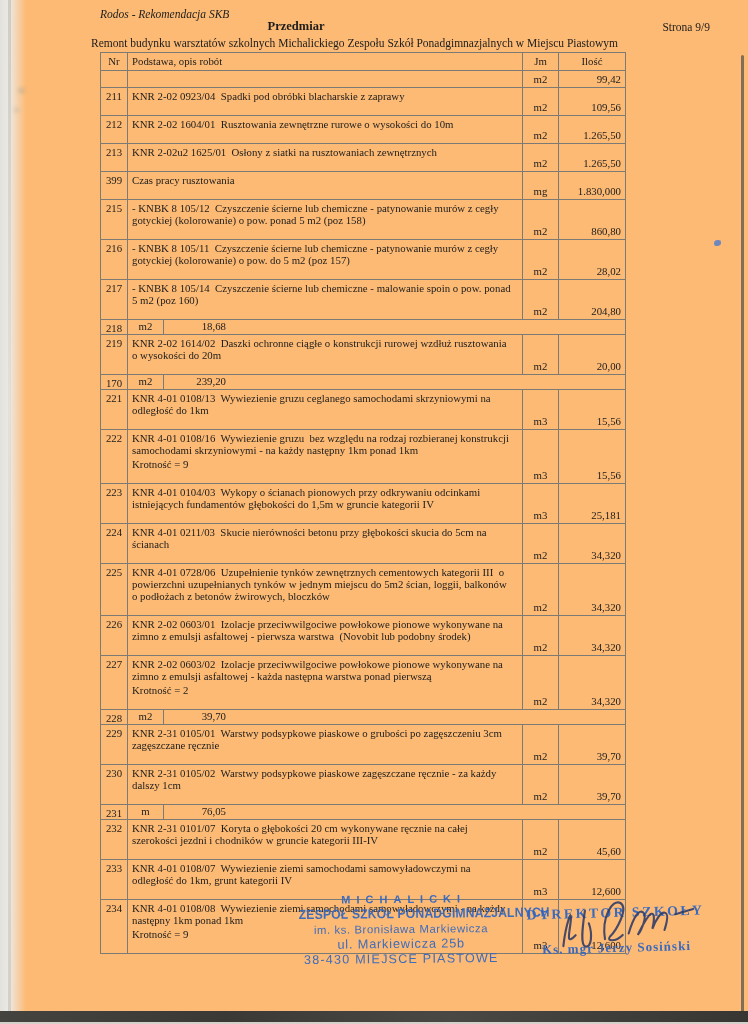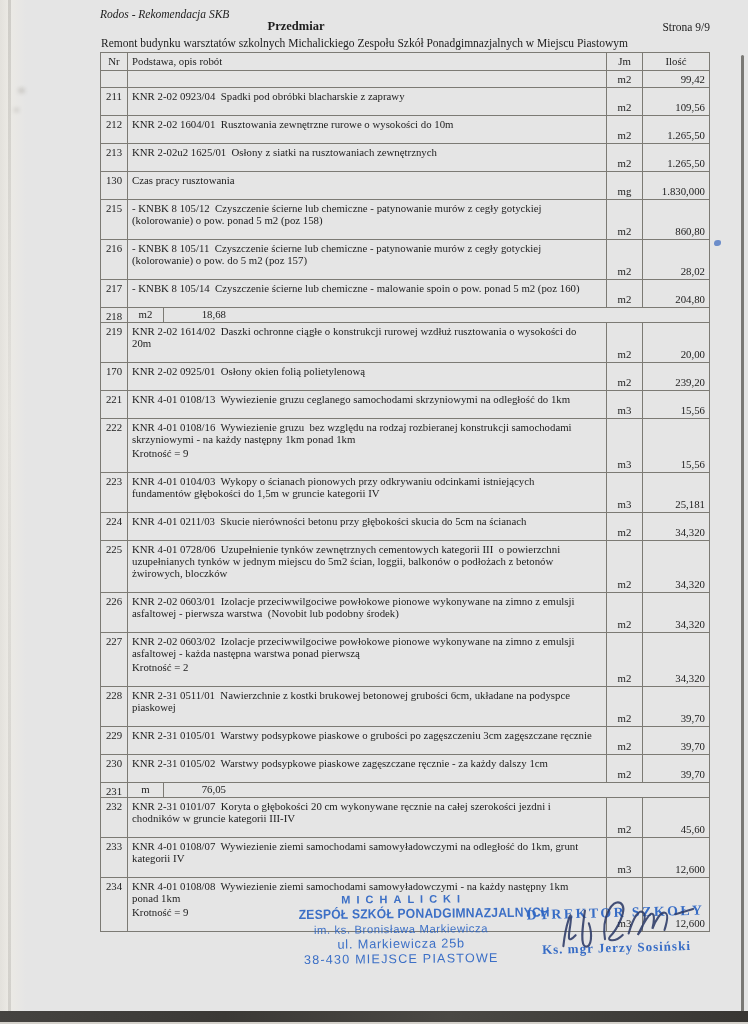--- a/index.html
+++ b/index.html
@@ -3,21 +3,21 @@
 <meta charset="utf-8">
 <style>
   * { margin:0; padding:0; box-sizing:border-box; }
   html,body { width:748px; height:1024px; }
   body {
     font-family:"Liberation Serif", serif;
     background:#b9b6b0;
   }
   #scan {
     position:relative; width:748px; height:1024px; overflow:hidden;
-    background:#e5e5e5;
+    background:#fdba74;
     color:#1c1c1c;
   }
   
   .edge-left {
     position:absolute; left:0; top:0; width:26px; height:1024px;
     background:linear-gradient(90deg,#e3e1dc 0%,#eceae5 35%,rgba(243,240,234,0) 100%);
   }
   .crease-left {
     position:absolute; left:8px; top:0; width:3px; height:1024px;
     background:linear-gradient(180deg,rgba(120,118,112,.25),rgba(120,118,112,.08) 40%,rgba(120,118,112,.22));
@@ -35,24 +35,24 @@
   .smudge.s1 { left:18px; top:88px; width:7px; height:5px; }
   .smudge.s2 { left:14px; top:108px; width:5px; height:4px; }
   .ink-dot {
     position:absolute; left:714px; top:240px; width:7px; height:6px;
     background:#5e83c6; border-radius:60% 40% 55% 45%; opacity:.9;
   }
   
   .hdr-left  { position:absolute; left:100px; top:8px; font-style:italic; font-size:11.5px; }
   .hdr-title { position:absolute; left:0; top:19px; width:592px; text-align:center; font-weight:bold; font-size:12.5px; }
   .hdr-page  { position:absolute; right:38px; top:21px; font-size:11.5px;margin-left:29px; }
-  .hdr-sub   { position:absolute; left:101px; top:37px; font-size:11.5px;text-align:right; }
+  .hdr-sub   { position:absolute; left:91px; top:37px; font-size:11.5px;text-align:right; }
   
   #cost-table {
-    position:absolute; left:100px; top:52px; width:610px;
+    position:absolute; left:100px; top:52px; width:526px;
     border:1px solid #7c7a74; border-bottom:none;
     font-size:10.8px; line-height:12px;
   }
   .trow { display:flex; border-bottom:1px solid #7c7a74; }
   .c { border-right:1px solid #7c7a74; }
   .c:last-child { border-right:none; }
   .c-nr   { width:27px; flex:none; text-align:center; padding-top:2px; }
   .c-desc { flex:1; padding:2px 10px 13px 4px; white-space:pre-wrap; }
   .c-unit { width:36px; flex:none; display:flex; align-items:flex-end; justify-content:center; padding-bottom:2px; }
   .c-qty  { width:66px; flex:none; display:flex; align-items:flex-end; justify-content:flex-end; padding:0 4px 2px 0; }
@@ -124,21 +124,21 @@
       <div class="c c-unit">m2</div>
       <div class="c c-qty">1.265,50</div>
     </div>
         <div class="trow">
       <div class="c c-nr">213</div>
       <div class="c c-desc"><span>KNR 2-02u2 1625/01  Osłony z siatki na rusztowaniach zewnętrznych</span></div>
       <div class="c c-unit">m2</div>
       <div class="c c-qty">1.265,50</div>
     </div>
         <div class="trow">
-      <div class="c c-nr">130</div>
+      <div class="c c-nr">399</div>
       <div class="c c-desc"><span>Czas pracy rusztowania</span></div>
       <div class="c c-unit">mg</div>
       <div class="c c-qty">1.830,000</div>
     </div>
         <div class="trow">
       <div class="c c-nr">215</div>
       <div class="c c-desc"><span>- KNBK 8 105/12  Czyszczenie ścierne lub chemiczne - patynowanie murów z cegły gotyckiej (kolorowanie) o pow. ponad 5 m2 (poz 158)</span></div>
       <div class="c c-unit">m2</div>
       <div class="c c-qty">860,80</div>
     </div>
@@ -160,21 +160,20 @@
       <div class="c c-qty">18,68</div>
     </div>
         <div class="trow">
       <div class="c c-nr">219</div>
       <div class="c c-desc"><span>KNR 2-02 1614/02  Daszki ochronne ciągłe o konstrukcji rurowej wzdłuż rusztowania o wysokości do 20m</span></div>
       <div class="c c-unit">m2</div>
       <div class="c c-qty">20,00</div>
     </div>
         <div class="trow">
       <div class="c c-nr">170</div>
-      <div class="c c-desc"><span>KNR 2-02 0925/01  Osłony okien folią polietylenową</span></div>
       <div class="c c-unit">m2</div>
       <div class="c c-qty">239,20</div>
     </div>
         <div class="trow">
       <div class="c c-nr">221</div>
       <div class="c c-desc"><span>KNR 4-01 0108/13  Wywiezienie gruzu ceglanego samochodami skrzyniowymi na odległość do 1km</span></div>
       <div class="c c-unit">m3</div>
       <div class="c c-qty">15,56</div>
     </div>
         <div class="trow">
@@ -208,21 +207,20 @@
       <div class="c c-qty">34,320</div>
     </div>
         <div class="trow">
       <div class="c c-nr">227</div>
       <div class="c c-desc"><span>KNR 2-02 0603/02  Izolacje przeciwwilgociwe powłokowe pionowe wykonywane na zimno z emulsji asfaltowej - każda następna warstwa ponad pierwszą</span><div class="krotnosc">Krotność = 2</div></div>
       <div class="c c-unit">m2</div>
       <div class="c c-qty">34,320</div>
     </div>
         <div class="trow">
       <div class="c c-nr">228</div>
-      <div class="c c-desc"><span>KNR 2-31 0511/01  Nawierzchnie z kostki brukowej betonowej grubości 6cm, układane na podyspce piaskowej</span></div>
       <div class="c c-unit">m2</div>
       <div class="c c-qty">39,70</div>
     </div>
         <div class="trow">
       <div class="c c-nr">229</div>
       <div class="c c-desc"><span>KNR 2-31 0105/01  Warstwy podsypkowe piaskowe o grubości po zagęszczeniu 3cm zagęszczane ręcznie</span></div>
       <div class="c c-unit">m2</div>
       <div class="c c-qty">39,70</div>
     </div>
         <div class="trow">

